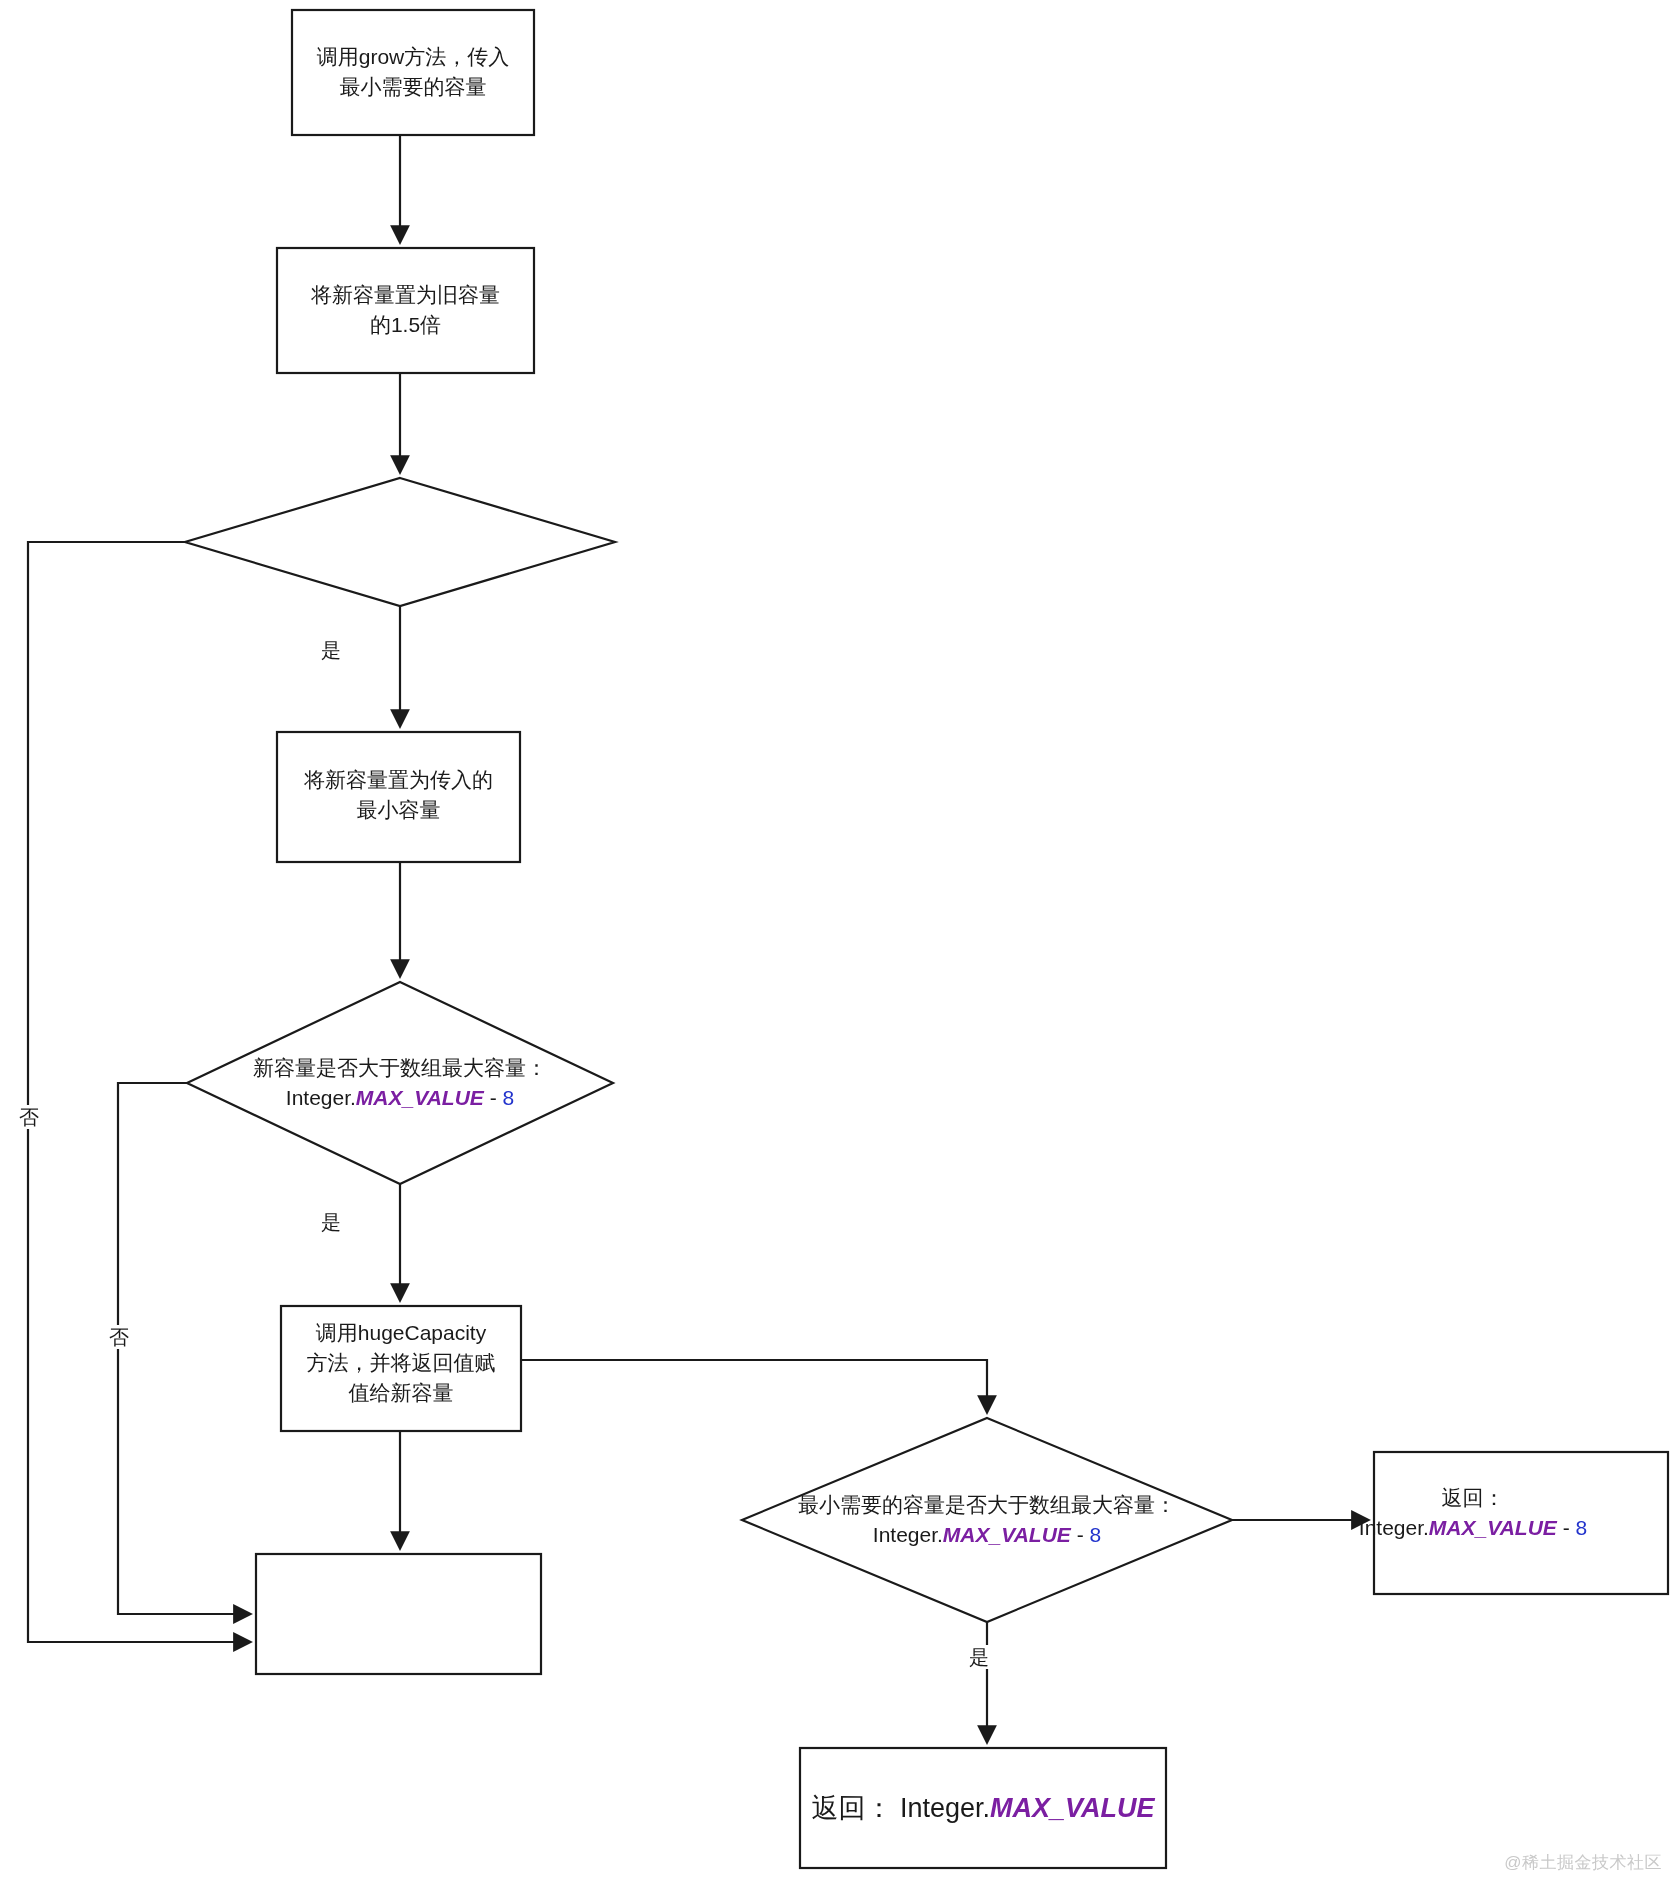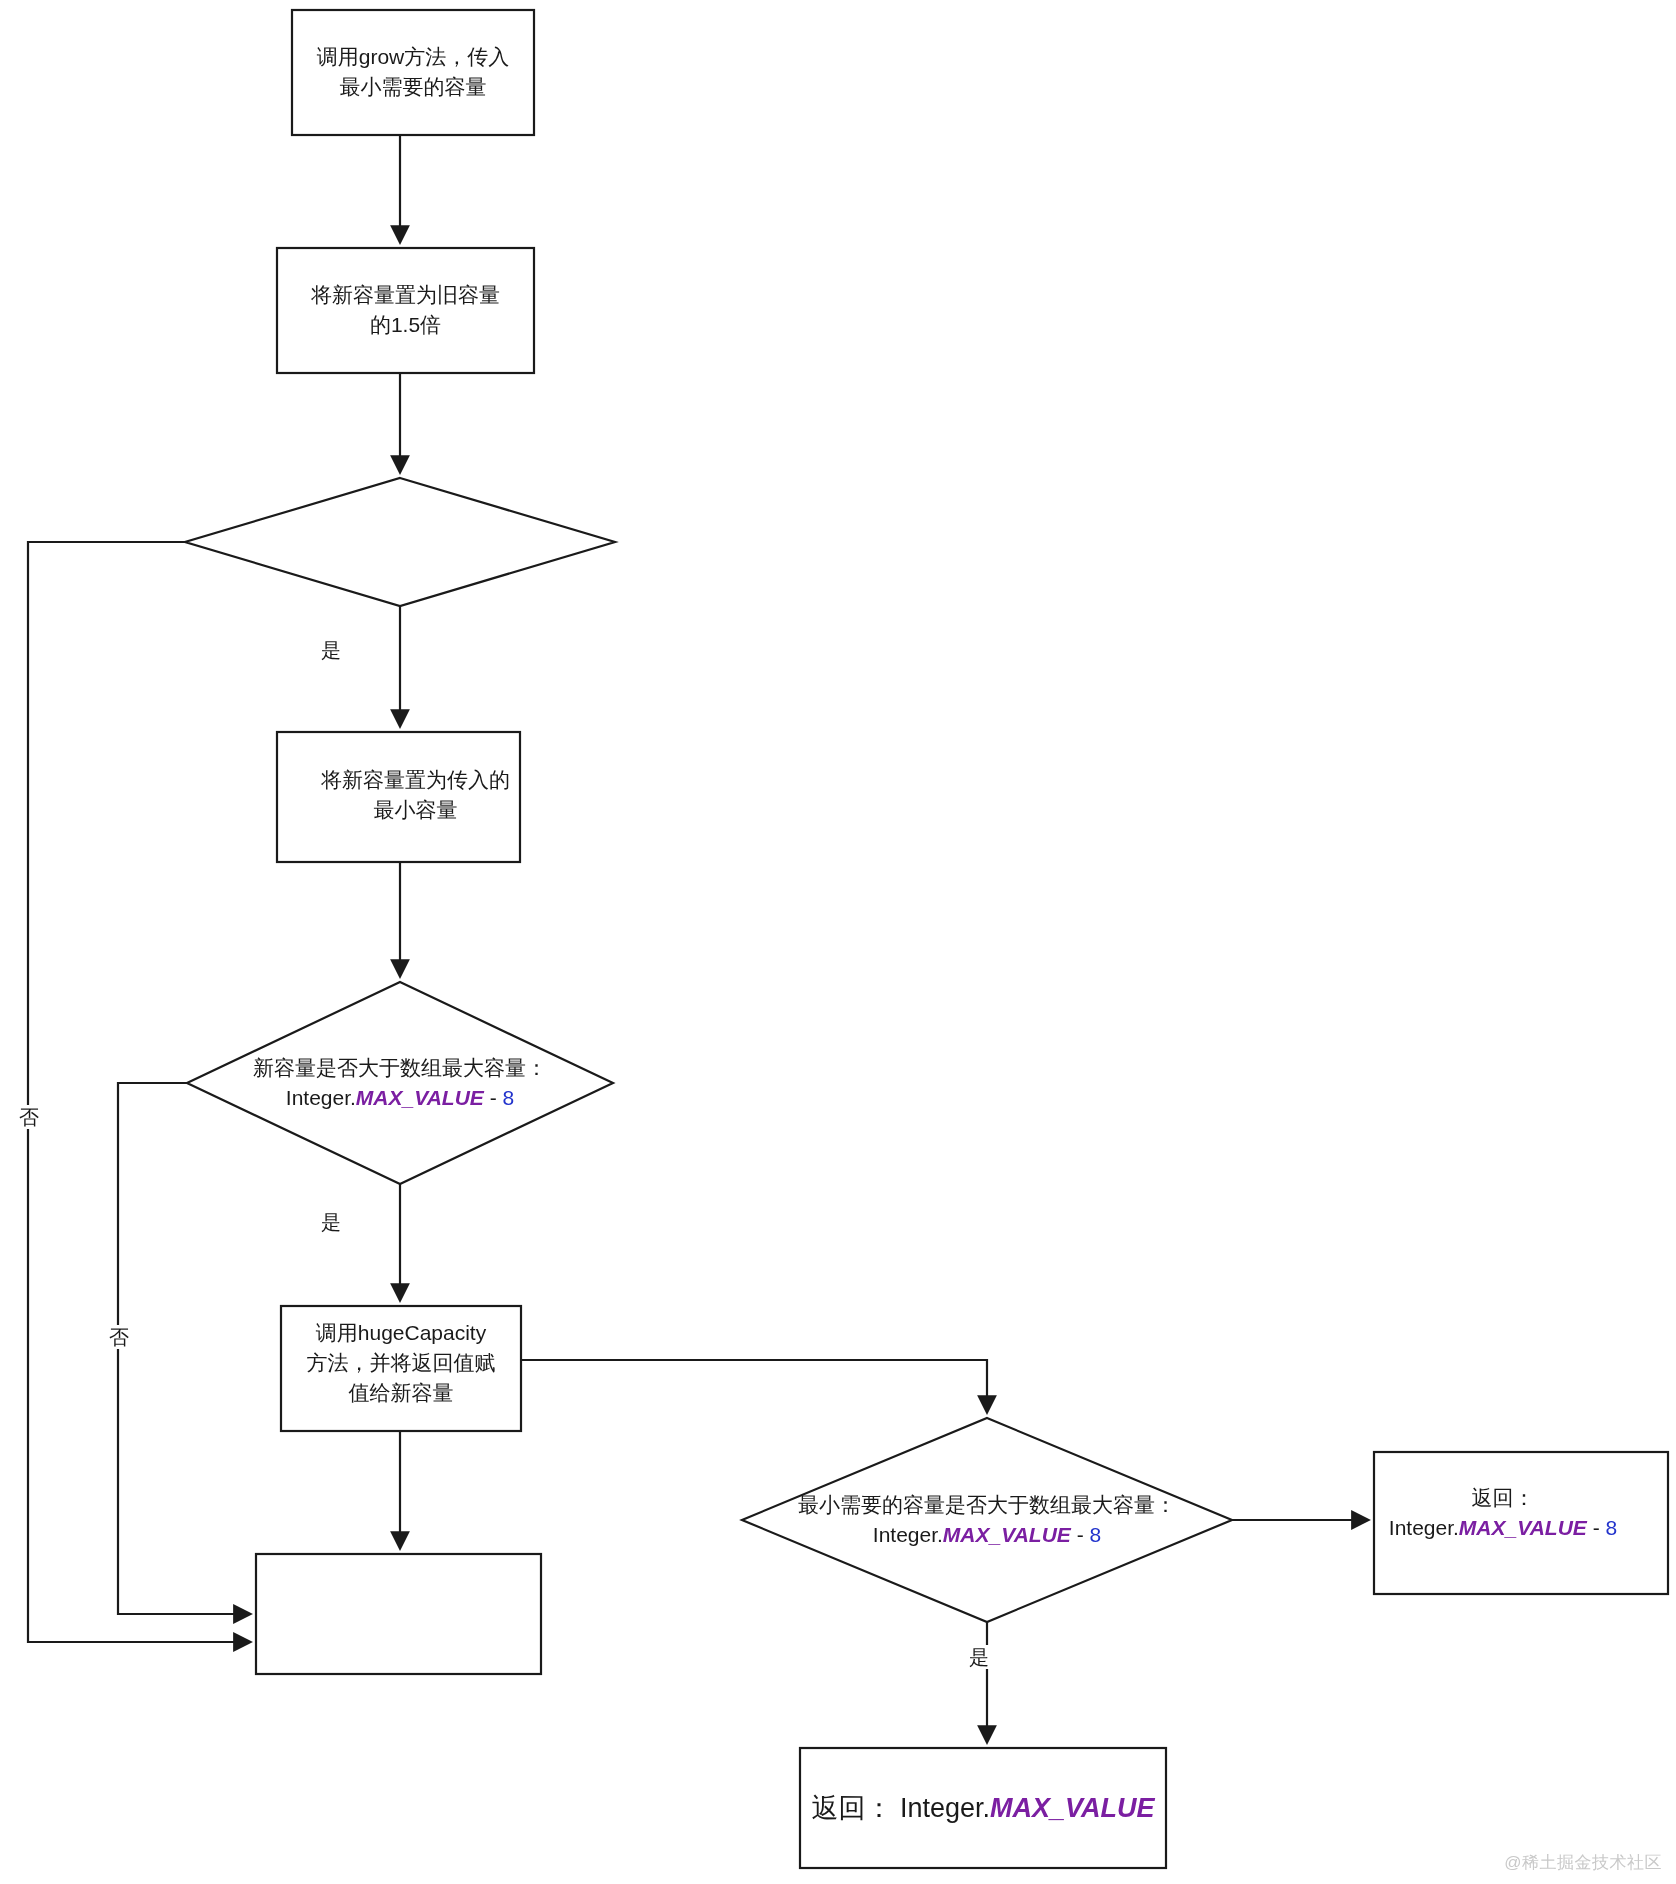--- a/index.html
+++ b/index.html
@@ -134,21 +134,21 @@
     <span class="ln">调用grow方法，传入</span>
     <span class="ln">最小需要的容量</span>
   </div>
 
   <div class="node-text" style="left:270px; top:280px; width:271px;">
     <span class="ln">将新容量置为旧容量</span>
     <span class="ln">的1.5倍</span>
   </div>
 
 
-  <div class="node-text" style="left:294px; top:765px; width:243px;">
+  <div class="node-text" style="left:277px; top:765px; width:243px;">
     <span class="ln">将新容量置为传入的</span>
     <span class="ln">最小容量</span>
   </div>
 
   <div class="node-text" style="left:187px; top:1053px; width:426px;">
     <span class="ln">新容量是否大于数组最大容量：</span>
     <span class="ln">
       <span>Integer.</span><span class="kw">MAX_VALUE</span><span> - </span><span class="num">8</span>
     </span>
   </div>
@@ -160,21 +160,21 @@
   </div>
 
 
   <div class="node-text" style="left:742px; top:1490px; width:490px;">
     <span class="ln">最小需要的容量是否大于数组最大容量：</span>
     <span class="ln">
       <span>Integer.</span><span class="kw">MAX_VALUE</span><span> - </span><span class="num">8</span>
     </span>
   </div>
 
-  <div class="node-text" style="left:1350px; top:1483px; width:306px;">
+  <div class="node-text" style="left:1320px; top:1483px; width:306px;">
     <span class="ln">返回：</span>
     <span class="ln">
       <span>Integer.</span><span class="kw">MAX_VALUE</span><span> - </span><span class="num">8</span>
     </span>
   </div>
 
   <div class="node-text" style="left:800px; top:1793px; width:366px; font-size:27px;">
     <span class="ln">
       <span>返回： Integer.</span><span class="kw">MAX_VALUE</span>
     </span>

